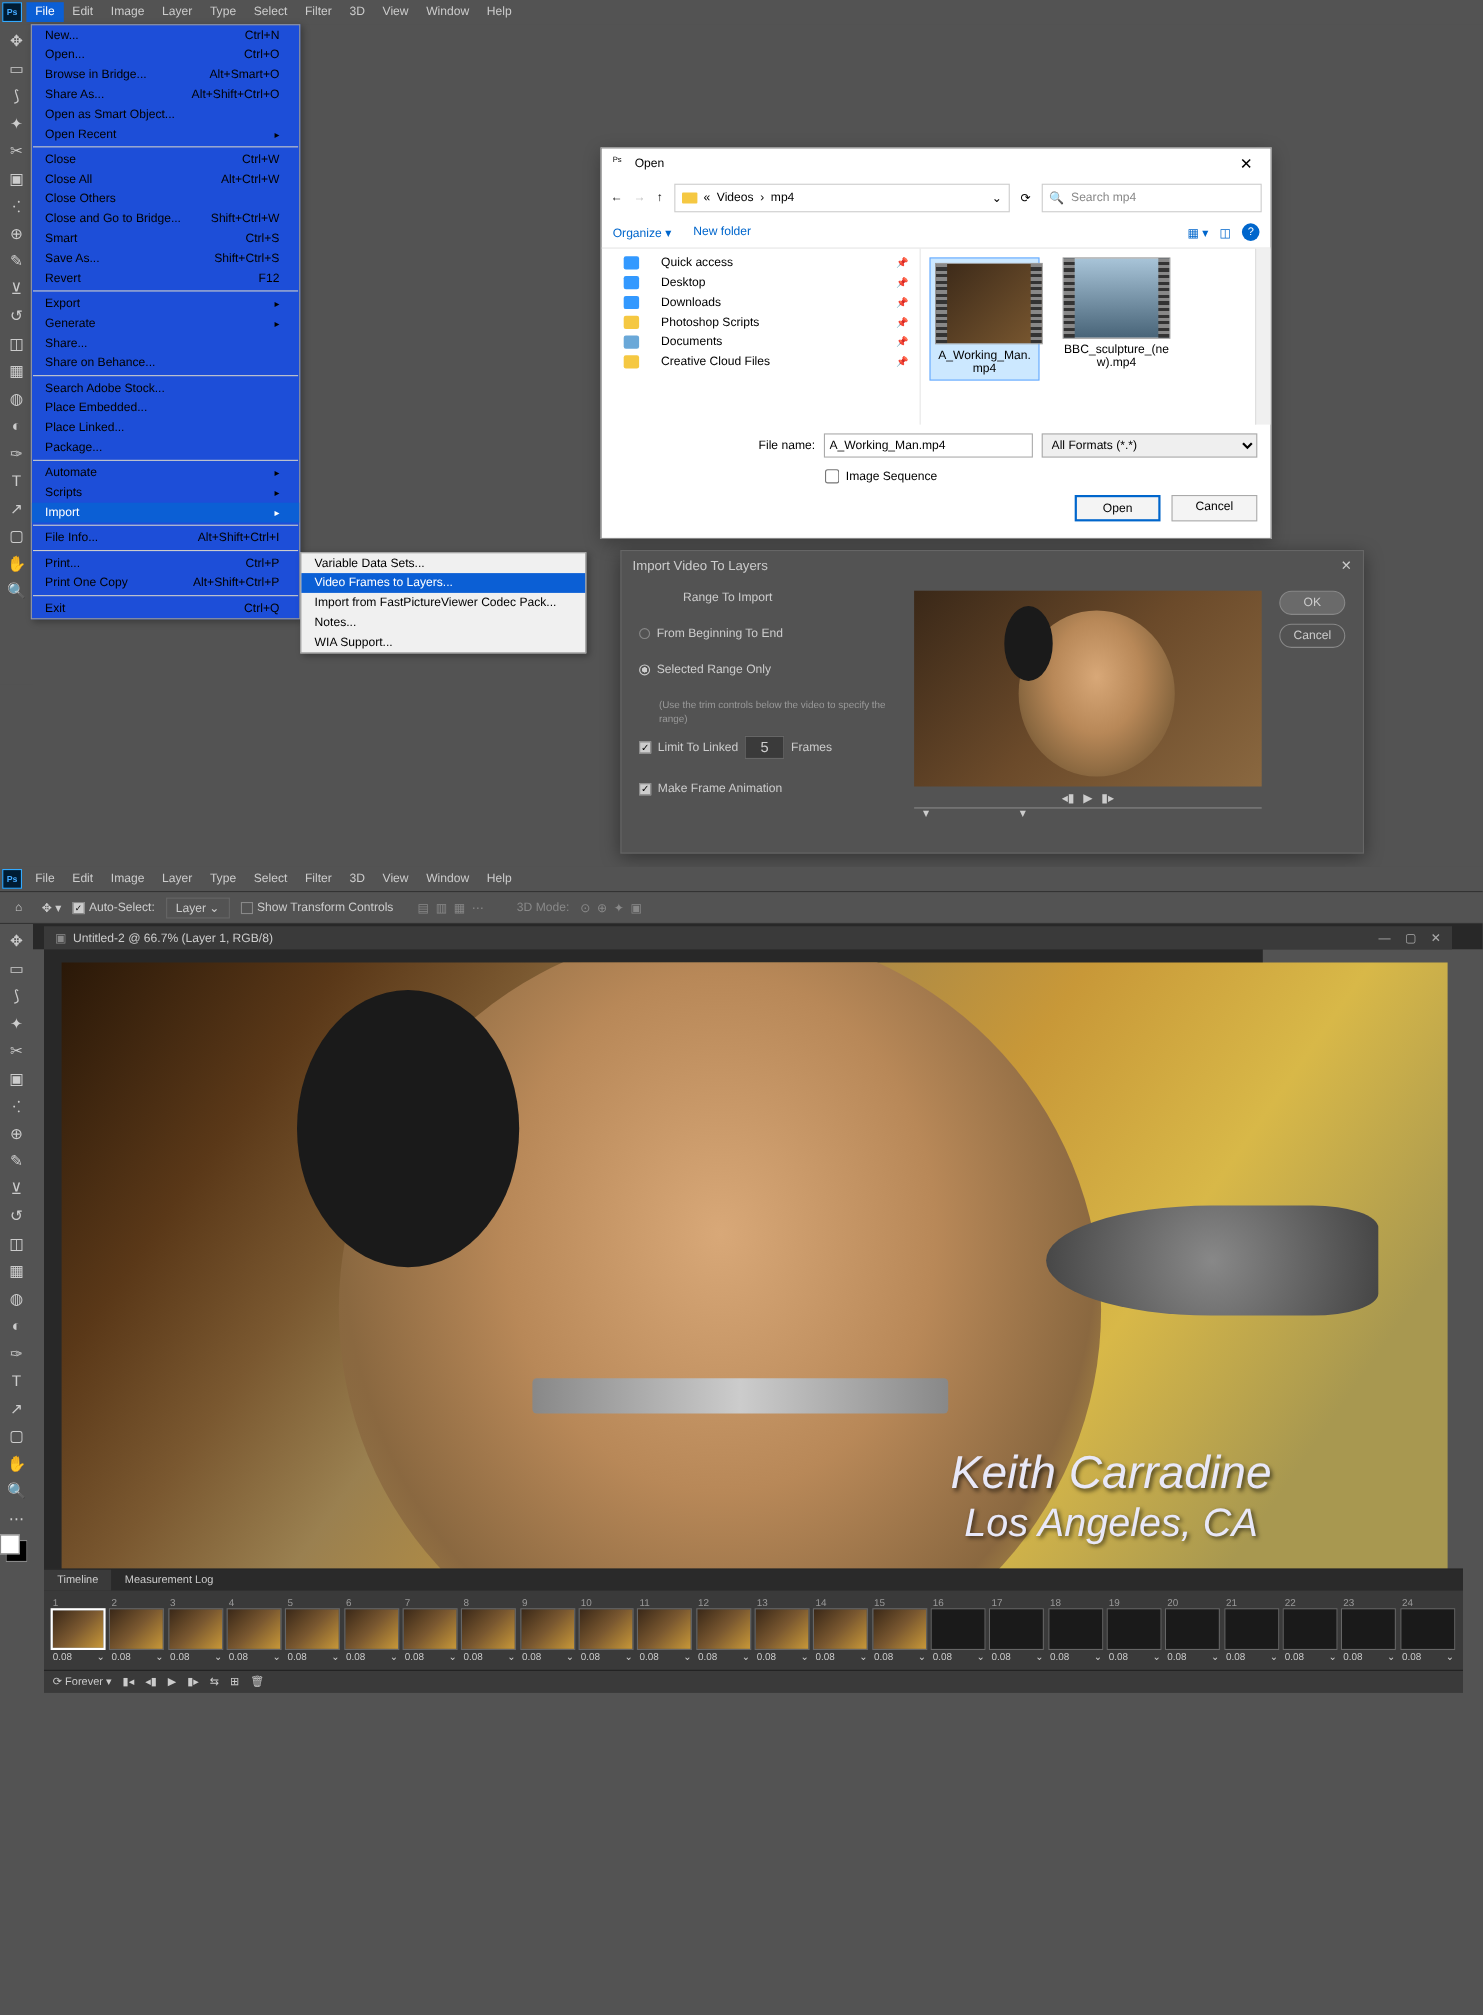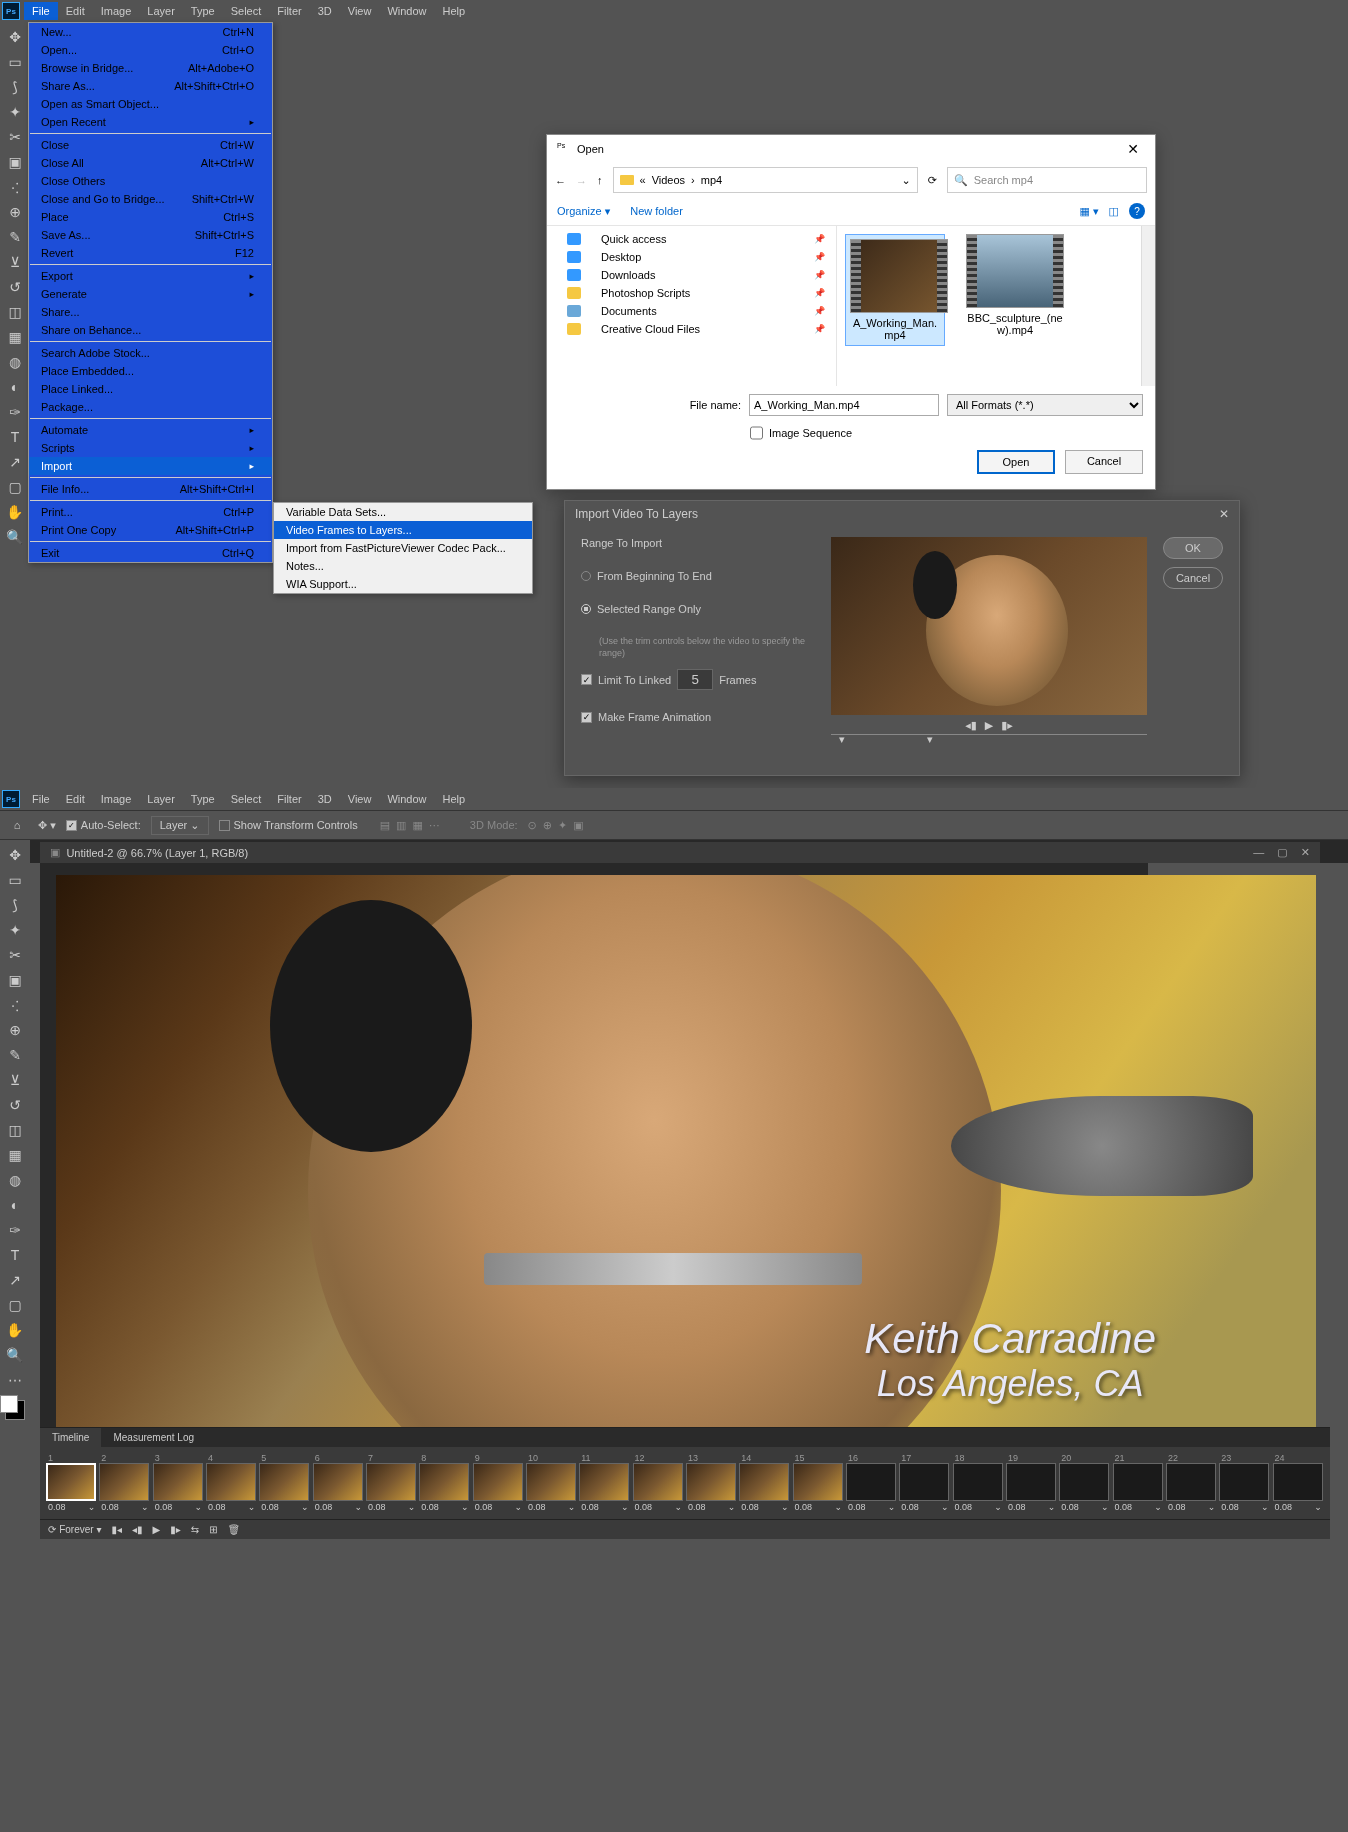--- a/index.html
+++ b/index.html
@@ -105,21 +105,21 @@
     <div class="row">
       <span>New...</span>
       <span>Ctrl+N</span>
     </div>
     <div class="row">
       <span>Open...</span>
       <span>Ctrl+O</span>
     </div>
     <div class="row">
       <span>Browse in Bridge...</span>
-      <span>Alt+Adobe+O</span>
+      <span>Alt+Smart+O</span>
     </div>
     <div class="row">
       <span>Share As...</span>
       <span>Alt+Shift+Ctrl+O</span>
     </div>
     <div class="row">
       <span>Open as Smart Object...</span>
       <span></span>
     </div>
     <div class="row">
@@ -137,21 +137,21 @@
     </div>
     <div class="row">
       <span>Close Others</span>
       <span></span>
     </div>
     <div class="row">
       <span>Close and Go to Bridge...</span>
       <span>Shift+Ctrl+W</span>
     </div>
     <div class="row">
-      <span>Place</span>
+      <span>Smart</span>
       <span>Ctrl+S</span>
     </div>
     <div class="row">
       <span>Save As...</span>
       <span>Shift+Ctrl+S</span>
     </div>
     <div class="row">
       <span>Revert</span>
       <span>F12</span>
     </div>
@@ -358,21 +358,21 @@
   </div>
 </div>
 
 <div class="import-dialog">
   <div class="titlebar">
     <span>Import Video To Layers</span>
     <span>✕</span>
   </div>
   <div class="content">
     <div class="opts">
-      <div style="margin-bottom:6px;">Range To Import</div>
+      <div style="margin-bottom:6px;margin-left:40px;">Range To Import</div>
       <div class="radio-row">
         <span style="width:10px;height:10px;border:1px solid #888;border-radius:50%;"></span>
         <span>From Beginning To End</span>
       </div>
       <div class="radio-row">
         <span style="width:10px;height:10px;border:1px solid #ccc;border-radius:50%;background:radial-gradient(circle,#ccc 40%,transparent 45%);"></span>
         <span>Selected Range Only</span>
       </div>
       <div class="hint">(Use the trim controls below the video to specify the range)</div>
       <div class="check-row" style="margin-top:10px;">

